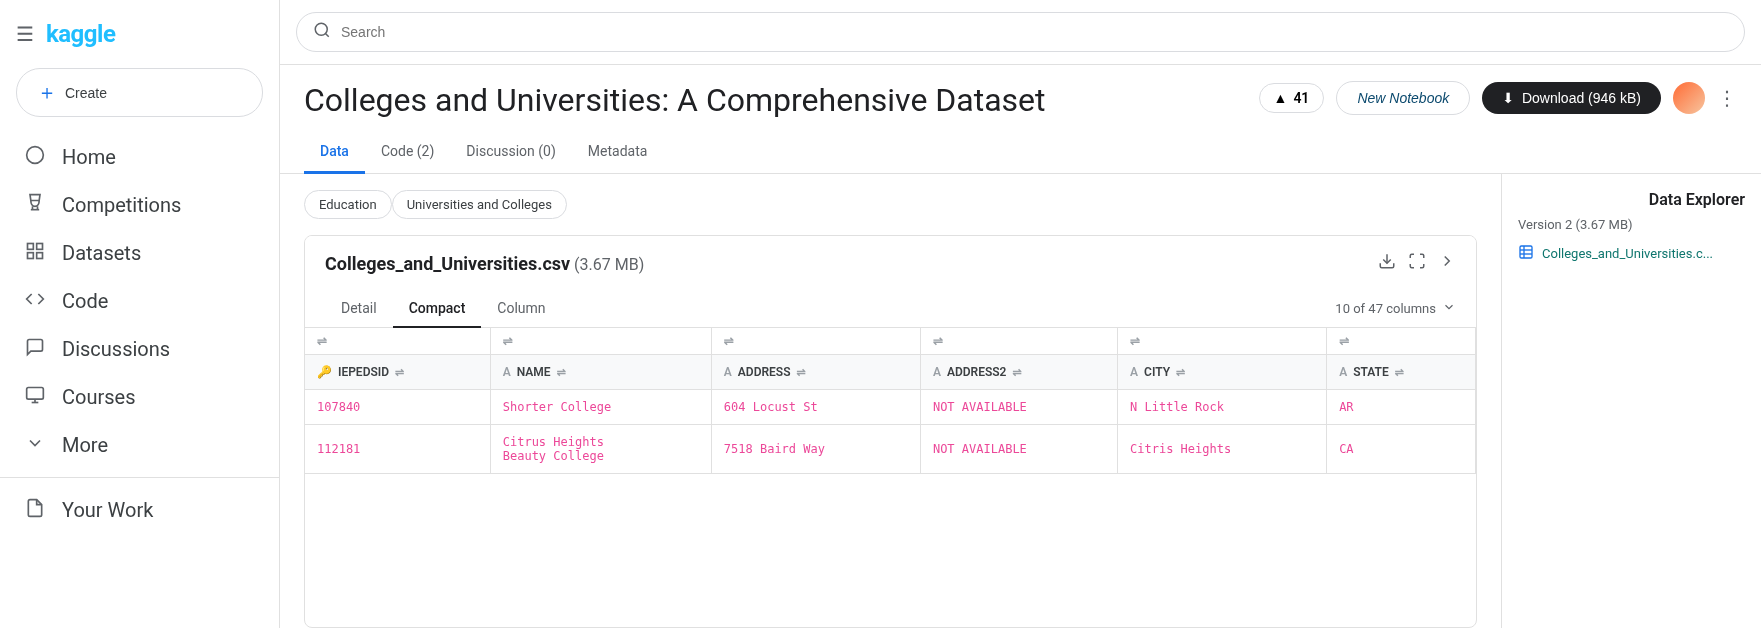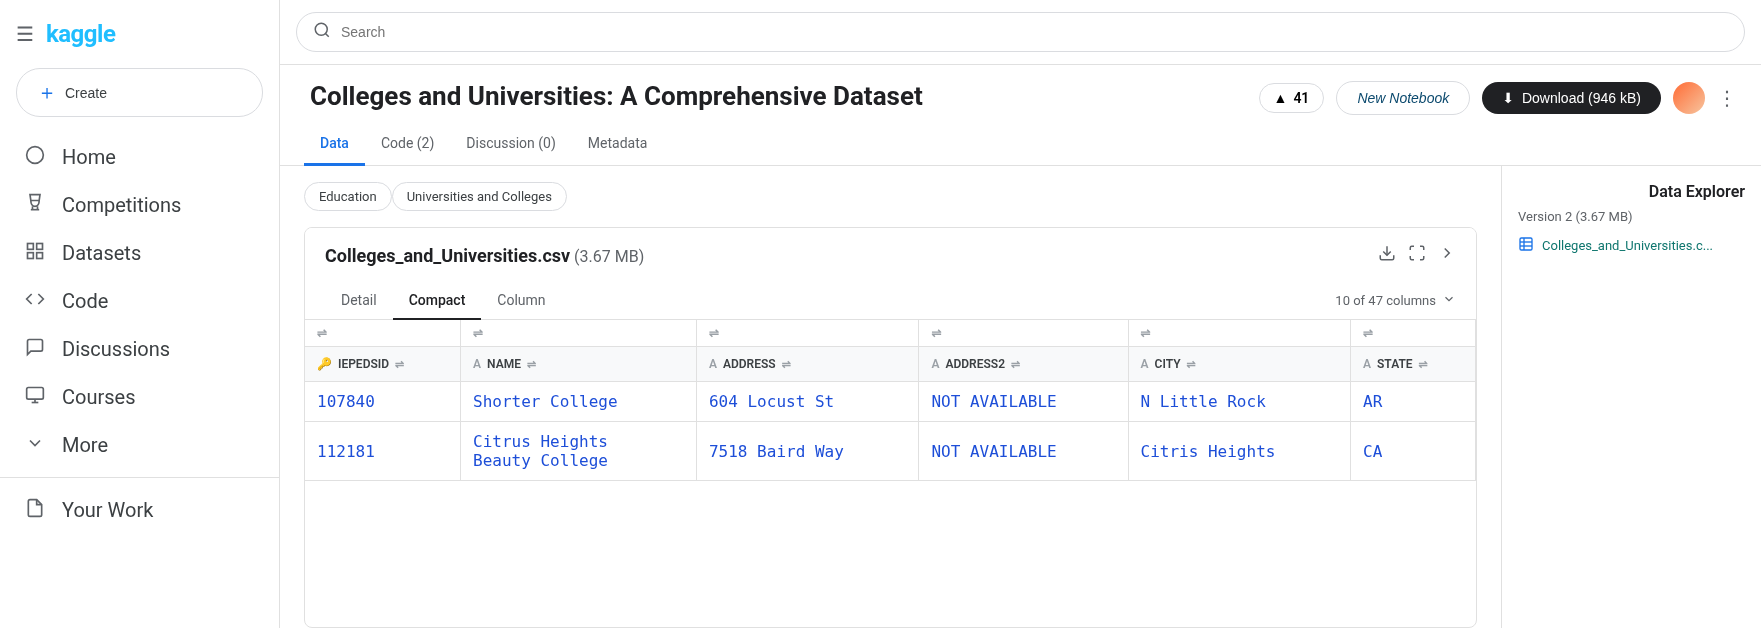--- a/index.html
+++ b/index.html
@@ -100,25 +100,24 @@
 
     
     .dataset-header {
       padding: 16px 24px 0;
       display: flex;
       align-items: flex-start;
       justify-content: space-between;
     }
     .dataset-title-section { flex: 1; }
     .dataset-title {
-      font-size: 26px;
-      font-weight: 700;
+      font-size: 32px;
+      font-weight: 400;
       color: #202124;
       margin-bottom: 8px;
-      margin-left: 6px;
     }
     .dataset-actions {
       display: flex;
       align-items: center;
       gap: 12px;
     }
     .upvote-btn {
       display: flex;
       align-items: center;
       gap: 6px;
@@ -282,26 +281,26 @@
     }
     .data-table th .col-header {
       display: flex;
       align-items: center;
       gap: 6px;
     }
     .data-table th .sort-icon { color: #9aa0a6; font-size: 11px; }
     .data-table th .type-icon { color: #9aa0a6; font-size: 12px; }
     .data-table td {
       padding: 10px 12px;
-      color: #1d4ed8;
+      color: #ec4899;
       border-right: 1px solid #e0e0e0;
       border-bottom: 1px solid #e0e0e0;
       white-space: nowrap;
       font-family: monospace;
-      font-size: 16px;
+      font-size: 12px;
     }
     .data-table .filter-row th {
       padding: 6px 12px;
       background: #fff;
     }
     .filter-icon { color: #9aa0a6; font-size: 12px; cursor: pointer; }
 
     
     .data-explorer {
       width: 260px;

